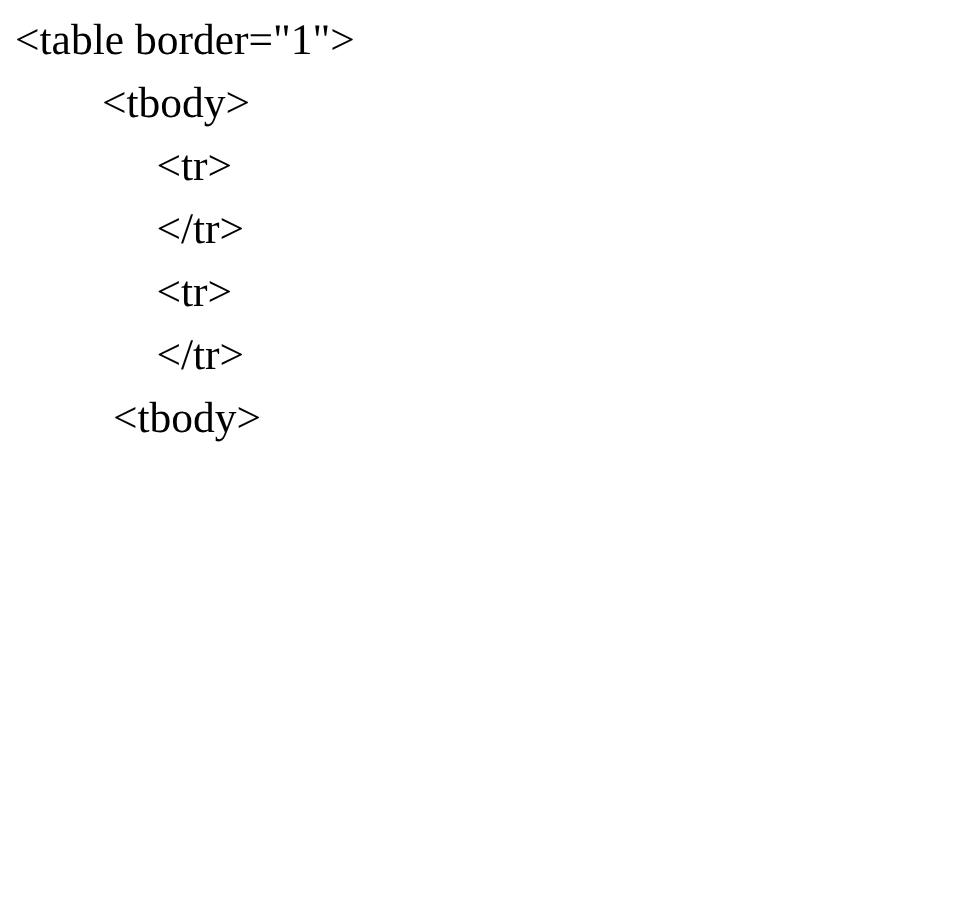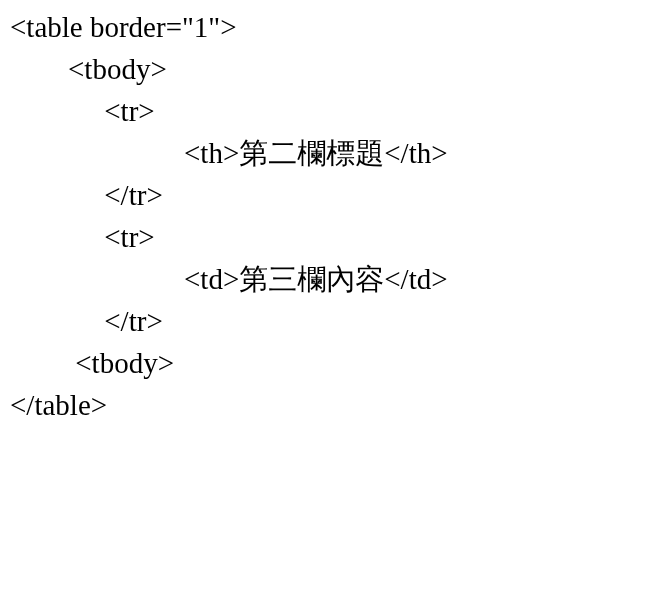--- a/index.html
+++ b/index.html
@@ -27,21 +27,18 @@
     }
   </style>
 </head>
 <body>
 
 <div class="page">
   <div class="code-block">
     <div class="code-line">&lt;table border="1"&gt;</div>
     <div class="code-line">        &lt;tbody&gt;</div>
     <div class="code-line">             &lt;tr&gt;</div>
-    <div class="code-line">                        &lt;th&gt;第二欄標題&lt;/th&gt;</div>
     <div class="code-line">             &lt;/tr&gt;</div>
     <div class="code-line">             &lt;tr&gt;</div>
-    <div class="code-line">                        &lt;td&gt;第三欄內容&lt;/td&gt;</div>
     <div class="code-line">             &lt;/tr&gt;</div>
     <div class="code-line">         &lt;tbody&gt;</div>
-    <div class="code-line">&lt;/table&gt;</div>
   </div>
 </div>
 
 </body></html>

